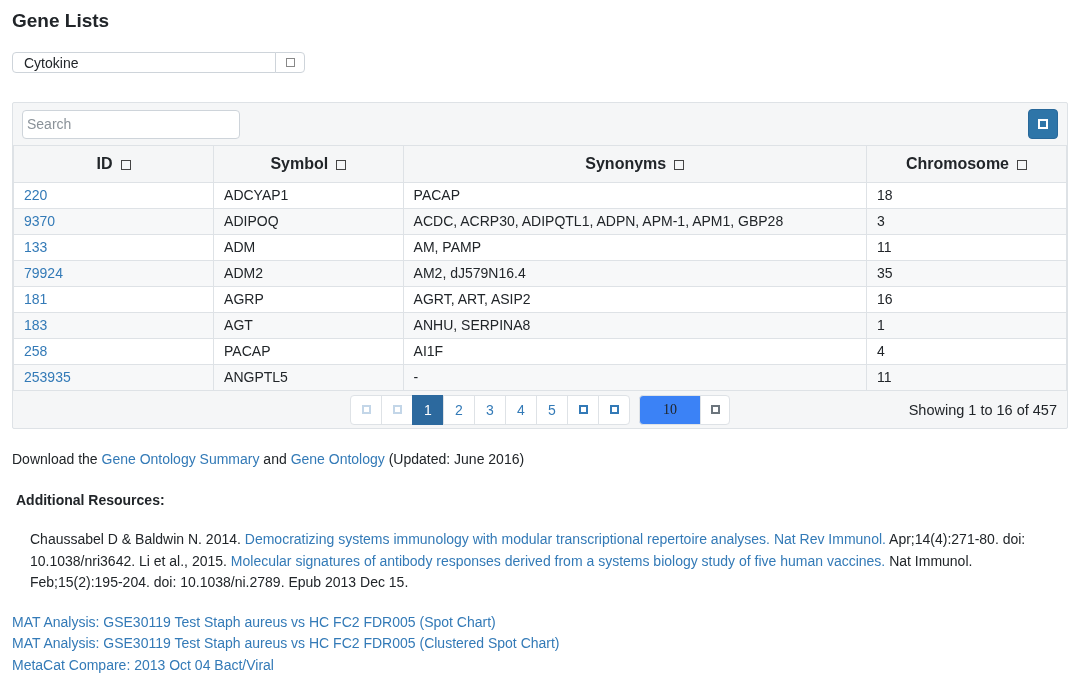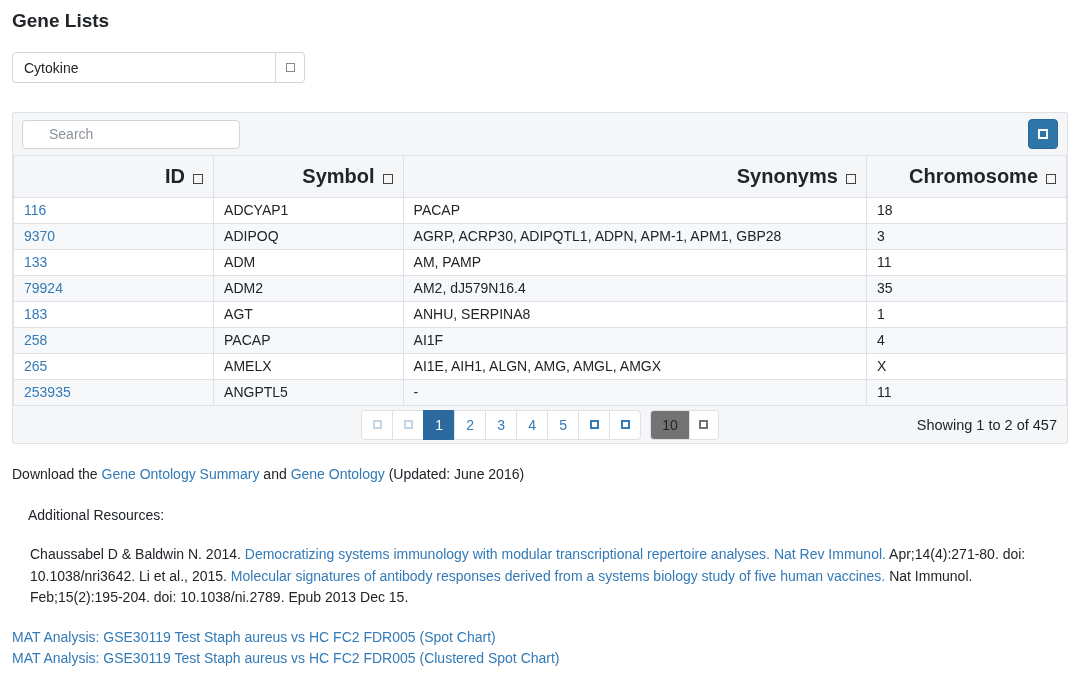--- a/index.html
+++ b/index.html
@@ -8,21 +8,21 @@
     width:1080px; height:673px; overflow:hidden;
     background:#fff; color:#212529;
     font-family:"Liberation Sans", sans-serif; font-size:14px;
   }
   a { color:#337ab7; text-decoration:none; }
   .page { padding:0 12px; }
 
   h1.page-title { font-size:19px; line-height:22px; font-weight:700; margin:10px 0 20px; }
 
   
-  .list-group { display:flex; width:293px; height:31px;text-align:right; }
+  .list-group { display:flex; width:293px; height:21px;text-align:right; }
   .list-box {
     flex:1; border:1px solid #ced4da; border-radius:4px 0 0 4px;
     background:#fff; display:flex; align-items:center; padding:0 11px; font-size:14px;
   }
   .list-caret-btn {
     width:30px; border:1px solid #ced4da; margin-left:-1px; border-radius:0 4px 4px 0;
     background:#fff; display:flex; align-items:center; justify-content:center; cursor:pointer;
   }
 
   
@@ -31,31 +31,31 @@
   .sq-white { border:2px solid #fff; width:10px; height:10px; }
   .sq-blue { border:2px solid #337ab7; width:9px; height:9px; }
   .sq-faded { border:2px solid #c3d6e8; width:9px; height:9px; }
   .sq-gray { border:2px solid #6c757d; width:9px; height:9px; }
 
   
   .card { margin-top:29px; border:1px solid #dee2e6; background:#f5f6f7; border-radius:2px; }
   .toolbar { display:flex; align-items:center; justify-content:space-between; padding:6px 9px; }
   .search-input {
     width:218px; height:29px; border:1px solid #ced4da; border-radius:4px;
-    padding:0 26px; font-size:14px; font-family:inherit; color:#212529; outline:none;
+    padding:0 4px; font-size:14px; font-family:inherit; color:#212529; outline:none;
   }
   .search-input::placeholder { color:#8a9299; }
   .columns-btn {
     width:30px; height:30px; background:#2e75a8; border:1px solid #28689a; border-radius:4px;
     display:flex; align-items:center; justify-content:center; cursor:pointer; padding:0;
   }
 
   table.gene-table { width:100%; border-collapse:collapse; background:#fff; }
   .gene-table th {
-    background:#f5f6f7; text-align:right; font-size:20px; font-weight:700;
+    background:#f5f6f7; text-align:center; font-size:16px; font-weight:700;
     padding:9px 10px; border:1px solid #dee2e6; white-space:nowrap; cursor:pointer;
   }
   .gene-table th .sort-sq { margin-left:8px; vertical-align:-1px; }
   .gene-table td {
     padding:4px 10px; border:1px solid #dee2e6; font-size:14px; line-height:17px;
     background:#fff; white-space:nowrap; overflow:hidden;
   }
   .gene-table tbody tr:nth-child(even) td { background:#f7f8f9; }
 
   
@@ -64,32 +64,32 @@
   .pbtn {
     min-width:32px; height:30px; margin-left:-1px; border:1px solid #dee2e6; background:#fff;
     color:#337ab7; font-size:14px; font-family:inherit; display:flex; align-items:center; justify-content:center;
     cursor:pointer; padding:0 9px;
   }
   .pbtn:first-child { border-radius:4px 0 0 4px; margin-left:0; }
   .pbtn.rad-right { border-radius:0 4px 4px 0; }
   .pbtn.active { background:#2c699e; border-color:#2c699e; color:#fff; }
   .size-group { display:flex; align-items:center; margin-left:9px; }
   .size-label {
-    height:30px; border:1px solid #dee2e6; border-radius:4px 0 0 4px; background:#737373;
-    color:#212529; padding:0 11px; display:flex; align-items:center; cursor:pointer;
+    height:30px; border:1px solid #dee2e6; border-radius:4px 0 0 4px; background:#3b82f6;
+    color:#212529; padding:0 23px; display:flex; align-items:center; cursor:pointer;font-family:Liberation Serif, serif;
   }
   .size-caret {
     width:30px; height:30px; margin-left:-1px; border:1px solid #dee2e6; border-radius:0 4px 4px 0;
     background:#fff; display:flex; align-items:center; justify-content:center; cursor:pointer;
   }
   .showing { position:absolute; right:10px; top:50%; transform:translateY(-50%); font-size:14.5px; color:#212529; }
 
   
   .download-line { margin:20px 0 0; line-height:21px; }
-  .resources-heading { margin:20px 16px 0; font-weight:400; line-height:21px; }
+  .resources-heading { margin:20px 4px 0; font-weight:700; line-height:21px; }
   .citation { margin:18px; line-height:21.5px; }
   .res-link { display:block; line-height:21.5px; }
 </style>
 </head>
 <body>
 
 <div class="page">
 
   <h1 class="page-title">Gene Lists</h1>
 
@@ -119,60 +119,60 @@
       <thead>
           <tr id="header-row">
             <th><span>ID</span><span class="sq sq-dark sort-sq"></span></th>
             <th><span>Symbol</span><span class="sq sq-dark sort-sq"></span></th>
             <th><span>Synonyms</span><span class="sq sq-dark sort-sq"></span></th>
             <th><span>Chromosome</span><span class="sq sq-dark sort-sq"></span></th>
           </tr>
         </thead>
       <tbody id="table-body">
           <tr>
-            <td><a href="#">116</a></td>
+            <td><a href="#">220</a></td>
             <td><span>ADCYAP1</span></td>
             <td><span>PACAP</span></td>
             <td><span>18</span></td>
           </tr>
           <tr>
             <td><a href="#">9370</a></td>
             <td><span>ADIPOQ</span></td>
-            <td><span>AGRP, ACRP30, ADIPQTL1, ADPN, APM-1, APM1, GBP28</span></td>
+            <td><span>ACDC, ACRP30, ADIPQTL1, ADPN, APM-1, APM1, GBP28</span></td>
             <td><span>3</span></td>
           </tr>
           <tr>
             <td><a href="#">133</a></td>
             <td><span>ADM</span></td>
             <td><span>AM, PAMP</span></td>
             <td><span>11</span></td>
           </tr>
           <tr>
             <td><a href="#">79924</a></td>
             <td><span>ADM2</span></td>
             <td><span>AM2, dJ579N16.4</span></td>
             <td><span>35</span></td>
           </tr>
           <tr>
+            <td><a href="#">181</a></td>
+            <td><span>AGRP</span></td>
+            <td><span>AGRT, ART, ASIP2</span></td>
+            <td><span>16</span></td>
+          </tr>
+          <tr>
             <td><a href="#">183</a></td>
             <td><span>AGT</span></td>
             <td><span>ANHU, SERPINA8</span></td>
             <td><span>1</span></td>
           </tr>
           <tr>
             <td><a href="#">258</a></td>
             <td><span>PACAP</span></td>
             <td><span>AI1F</span></td>
             <td><span>4</span></td>
-          </tr>
-          <tr>
-            <td><a href="#">265</a></td>
-            <td><span>AMELX</span></td>
-            <td><span>AI1E, AIH1, ALGN, AMG, AMGL, AMGX</span></td>
-            <td><span>X</span></td>
           </tr>
           <tr>
             <td><a href="#">253935</a></td>
             <td><span>ANGPTL5</span></td>
             <td><span>-</span></td>
             <td><span>11</span></td>
           </tr>
         </tbody>
     </table>
 
@@ -195,21 +195,21 @@
           <button class="pbtn rad-right">
             <span class="sq sq-blue"></span>
           </button>
         </div>
       <div class="size-group">
         <div class="size-label">10</div>
         <button class="size-caret">
           <span class="sq sq-gray"></span>
         </button>
       </div>
-      <div class="showing">Showing 1 to 2 of 457</div>
+      <div class="showing">Showing 1 to 16 of 457</div>
     </div>
 
   </div>
 
   <p class="download-line"><span>Download the </span><a href="#">Gene Ontology Summary</a><span> and </span><a href="#">Gene Ontology</a><span> (Updated: June 2016)</span></p>
 
   <p class="resources-heading">Additional Resources:</p>
 
   <p class="citation"><span>Chaussabel D &amp; Baldwin N. 2014. </span><a href="#">Democratizing systems immunology with modular transcriptional repertoire analyses. Nat Rev Immunol.</a><span> Apr;14(4):271-80. doi: 10.1038/nri3642. Li et al., 2015. </span><a href="#">Molecular signatures of antibody responses derived from a systems biology study of five human vaccines.</a><span> Nat Immunol. Feb;15(2):195-204. doi: 10.1038/ni.2789. Epub 2013 Dec 15.</span></p>
 

